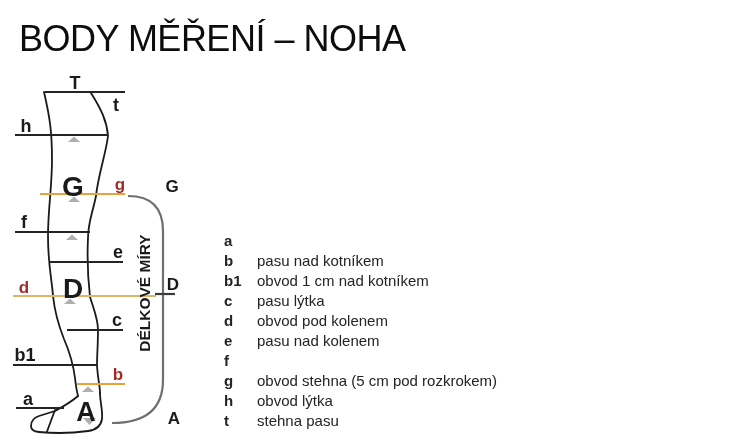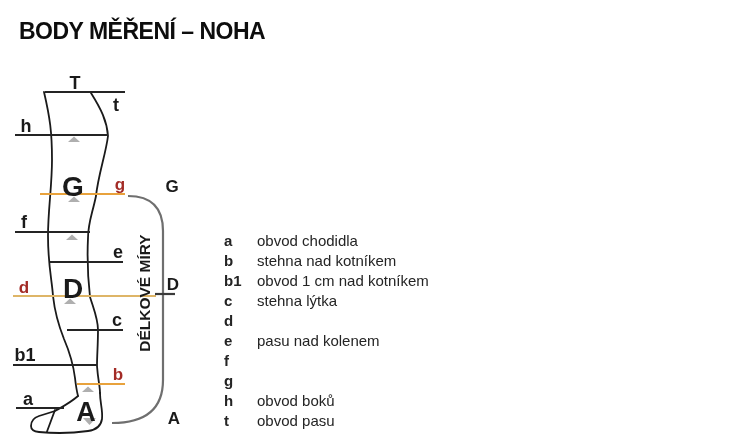--- a/index.html
+++ b/index.html
@@ -1,21 +1,21 @@
 <!DOCTYPE html>
 <html><head>
 <meta charset="utf-8">
 <style>
   html,body{margin:0;padding:0;background:#ffffff;}
   .page{
     position:relative;width:750px;height:441px;background:#ffffff;overflow:hidden;
     font-family:"Liberation Sans", sans-serif;color:#111;
   }
   .title{
-    position:absolute;left:19px;top:18px;font-size:23px;font-weight:bold;
+    position:absolute;left:19px;top:18px;font-size:36px;font-weight:normal;
     letter-spacing:-0.5px;color:#0d0d0d;white-space:nowrap;
   }
   .diagram-svg{position:absolute;left:0;top:0;}
   .legend{
     position:absolute;left:224px;top:231px;font-size:15px;color:#242424;
   }
   .legend-row{display:flex;height:20px;line-height:20px;align-items:center;}
   .legend-letter{font-weight:bold;width:33px;flex:0 0 33px;}
   .legend-text{white-space:nowrap;}
   svg text{font-family:"Liberation Sans", sans-serif;}
@@ -91,50 +91,51 @@
     <g font-weight="bold" fill="#1a1a1a">
       <text x="172" y="192" font-size="17" text-anchor="middle">G</text>
       <text x="173" y="290" font-size="17" text-anchor="middle">D</text>
       <text x="174" y="424" font-size="17" text-anchor="middle">A</text>
     </g>
   </svg>
 
   <div class="legend">
     <div class="legend-row">
       <span class="legend-letter">a</span>
-      <span class="legend-text">obvod chodidla</span>
     </div>
     <div class="legend-row">
       <span class="legend-letter">b</span>
-      <span class="legend-text">stehna nad kotníkem</span>
+      <span class="legend-text">pasu nad kotníkem</span>
     </div>
     <div class="legend-row">
       <span class="legend-letter">b1</span>
       <span class="legend-text">obvod 1 cm nad kotníkem</span>
     </div>
     <div class="legend-row">
       <span class="legend-letter">c</span>
-      <span class="legend-text">stehna lýtka</span>
+      <span class="legend-text">pasu lýtka</span>
     </div>
     <div class="legend-row">
       <span class="legend-letter">d</span>
+      <span class="legend-text">obvod pod kolenem</span>
     </div>
     <div class="legend-row">
       <span class="legend-letter">e</span>
       <span class="legend-text">pasu nad kolenem</span>
     </div>
     <div class="legend-row">
       <span class="legend-letter">f</span>
     </div>
     <div class="legend-row">
       <span class="legend-letter">g</span>
+      <span class="legend-text">obvod stehna (5 cm pod rozkrokem)</span>
     </div>
     <div class="legend-row">
       <span class="legend-letter">h</span>
-      <span class="legend-text">obvod boků</span>
+      <span class="legend-text">obvod lýtka</span>
     </div>
     <div class="legend-row">
       <span class="legend-letter">t</span>
-      <span class="legend-text">obvod pasu</span>
+      <span class="legend-text">stehna pasu</span>
     </div>
   </div>
 
 </div>
 
 </body></html>

